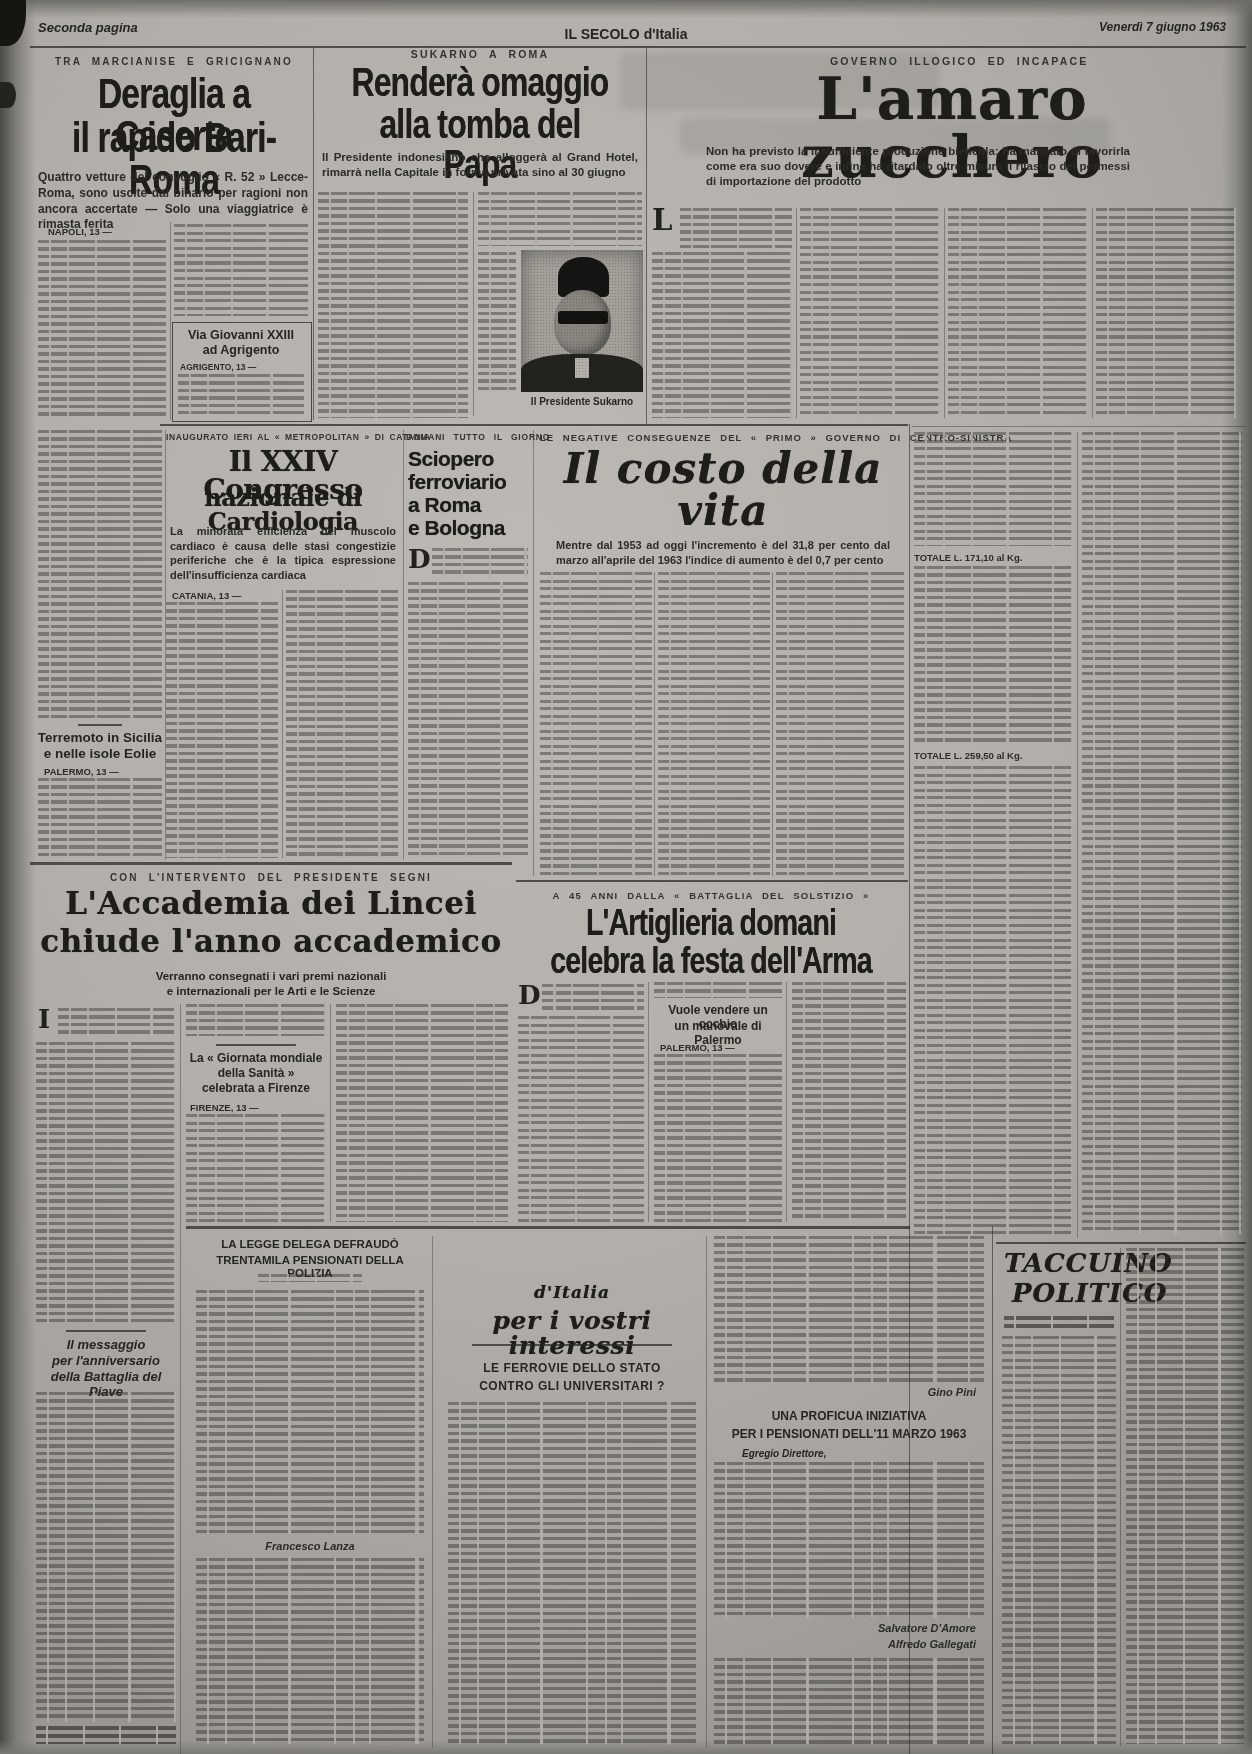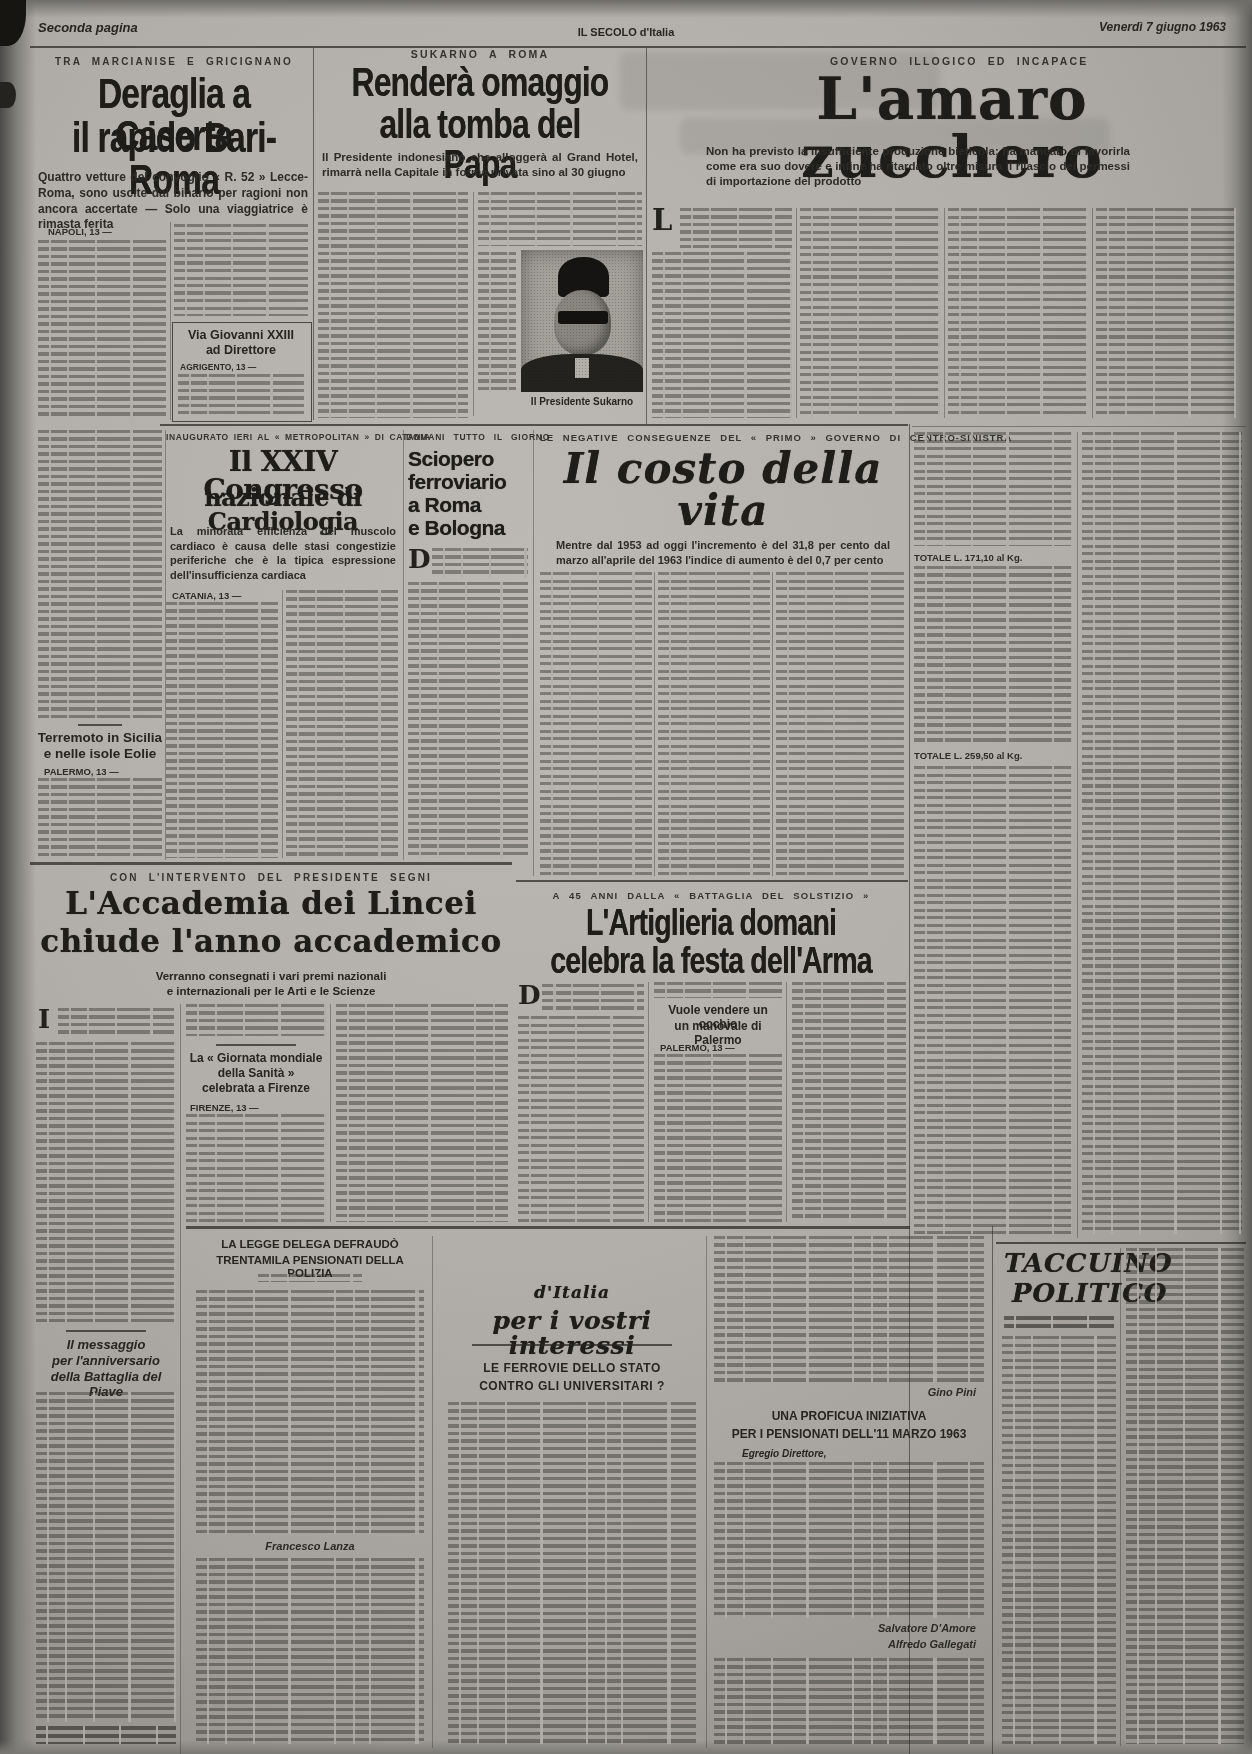--- a/index.html
+++ b/index.html
@@ -54,36 +54,36 @@
   <div class="abs edge-left"></div>
   <div class="abs edge-right"></div>
   <div class="abs edge-top"></div>
   <div class="abs edge-bottom"></div>
   <div class="abs" style="left:0;top:0;width:26px;height:46px;background:#161512;border-radius:0 0 70% 0;"></div>
   <div class="abs" style="left:0;top:82px;width:16px;height:26px;background:#24231f;border-radius:0 60% 60% 0;"></div>
   <div class="abs smudge" style="left:620px;top:52px;width:320px;height:58px;"></div>
   <div class="abs smudge" style="left:680px;top:118px;width:430px;height:36px;"></div>
 
   <div class="abs ital" style="left:38px;top:20px;font-size:13px;font-weight:bold;">Seconda pagina</div>
-  <div class="abs ctr" style="left:0;right:0;top:26px;font-size:11px;font-weight:bold;">IL SECOLO d'Italia</div>
+  <div class="abs ctr" style="left:0;right:0;top:26px;font-size:14px;font-weight:bold;">IL SECOLO d'Italia</div>
   <div class="abs ital" style="right:26px;top:20px;font-size:12px;font-weight:bold;">Venerdì 7 giugno 1963</div>
   <div class="abs rh" style="left:30px;right:6px;top:46px;"></div>
 
   <div class="abs kick" style="left:36px;top:56px;width:276px;font-size:10px;">TRA MARCIANISE E GRICIGNANO</div>
   <div class="abs hl cond ctr" style="left:30px;top:72px;width:288px;font-size:40px;">Deraglia a Caserta</div>
   <div class="abs hl cond ctr" style="left:30px;top:116px;width:288px;font-size:40px;">il rapido Bari-Roma</div>
   <div class="abs deck" style="left:38px;top:170px;width:270px;font-size:12px;">Quattro vetture del convoglio « R. 52 » Lecce-Roma, sono uscite dal binario per ragioni non ancora accertate — Solo una viaggiatrice è rimasta ferita</div>
   <div class="abs dl" style="left:48px;top:226px;">NAPOLI, 13 —</div>
   <div class="abs g" style="left:38px;top:240px;width:128px;height:180px;"></div>
   <div class="abs g" style="left:174px;top:224px;width:134px;height:92px;"></div>
   <div class="abs rv" style="left:170px;top:222px;height:198px;"></div>
 
   <div class="abs boxed" style="left:172px;top:322px;width:138px;height:98px;"></div>
   <div class="abs sub ctr" style="left:174px;top:328px;width:134px;font-size:12.5px;">Via Giovanni XXIII</div>
-  <div class="abs sub ctr" style="left:174px;top:343px;width:134px;font-size:12.5px;">ad Direttore</div>
+  <div class="abs sub ctr" style="left:174px;top:343px;width:134px;font-size:12.5px;">ad Agrigento</div>
   <div class="abs dl" style="left:180px;top:362px;font-size:8.5px;">AGRIGENTO, 13 —</div>
   <div class="abs g" style="left:178px;top:374px;width:126px;height:40px;"></div>
 
   <div class="abs rv dark" style="left:313px;top:48px;height:372px;"></div>
 
   <div class="abs kick" style="left:316px;top:48px;width:328px;">SUKARNO A ROMA</div>
   <div class="abs hl cond ctr" style="left:316px;top:62px;width:328px;font-size:38px;">Renderà omaggio</div>
   <div class="abs hl cond ctr" style="left:316px;top:104px;width:328px;font-size:38px;">alla tomba del Papa</div>
   <div class="abs deck" style="left:322px;top:150px;width:316px;">Il Presidente indonesiano che alloggerà al Grand Hotel, rimarrà nella Capitale in forma privata sino al 30 giugno</div>
   <div class="abs g" style="left:318px;top:192px;width:150px;height:226px;"></div>

